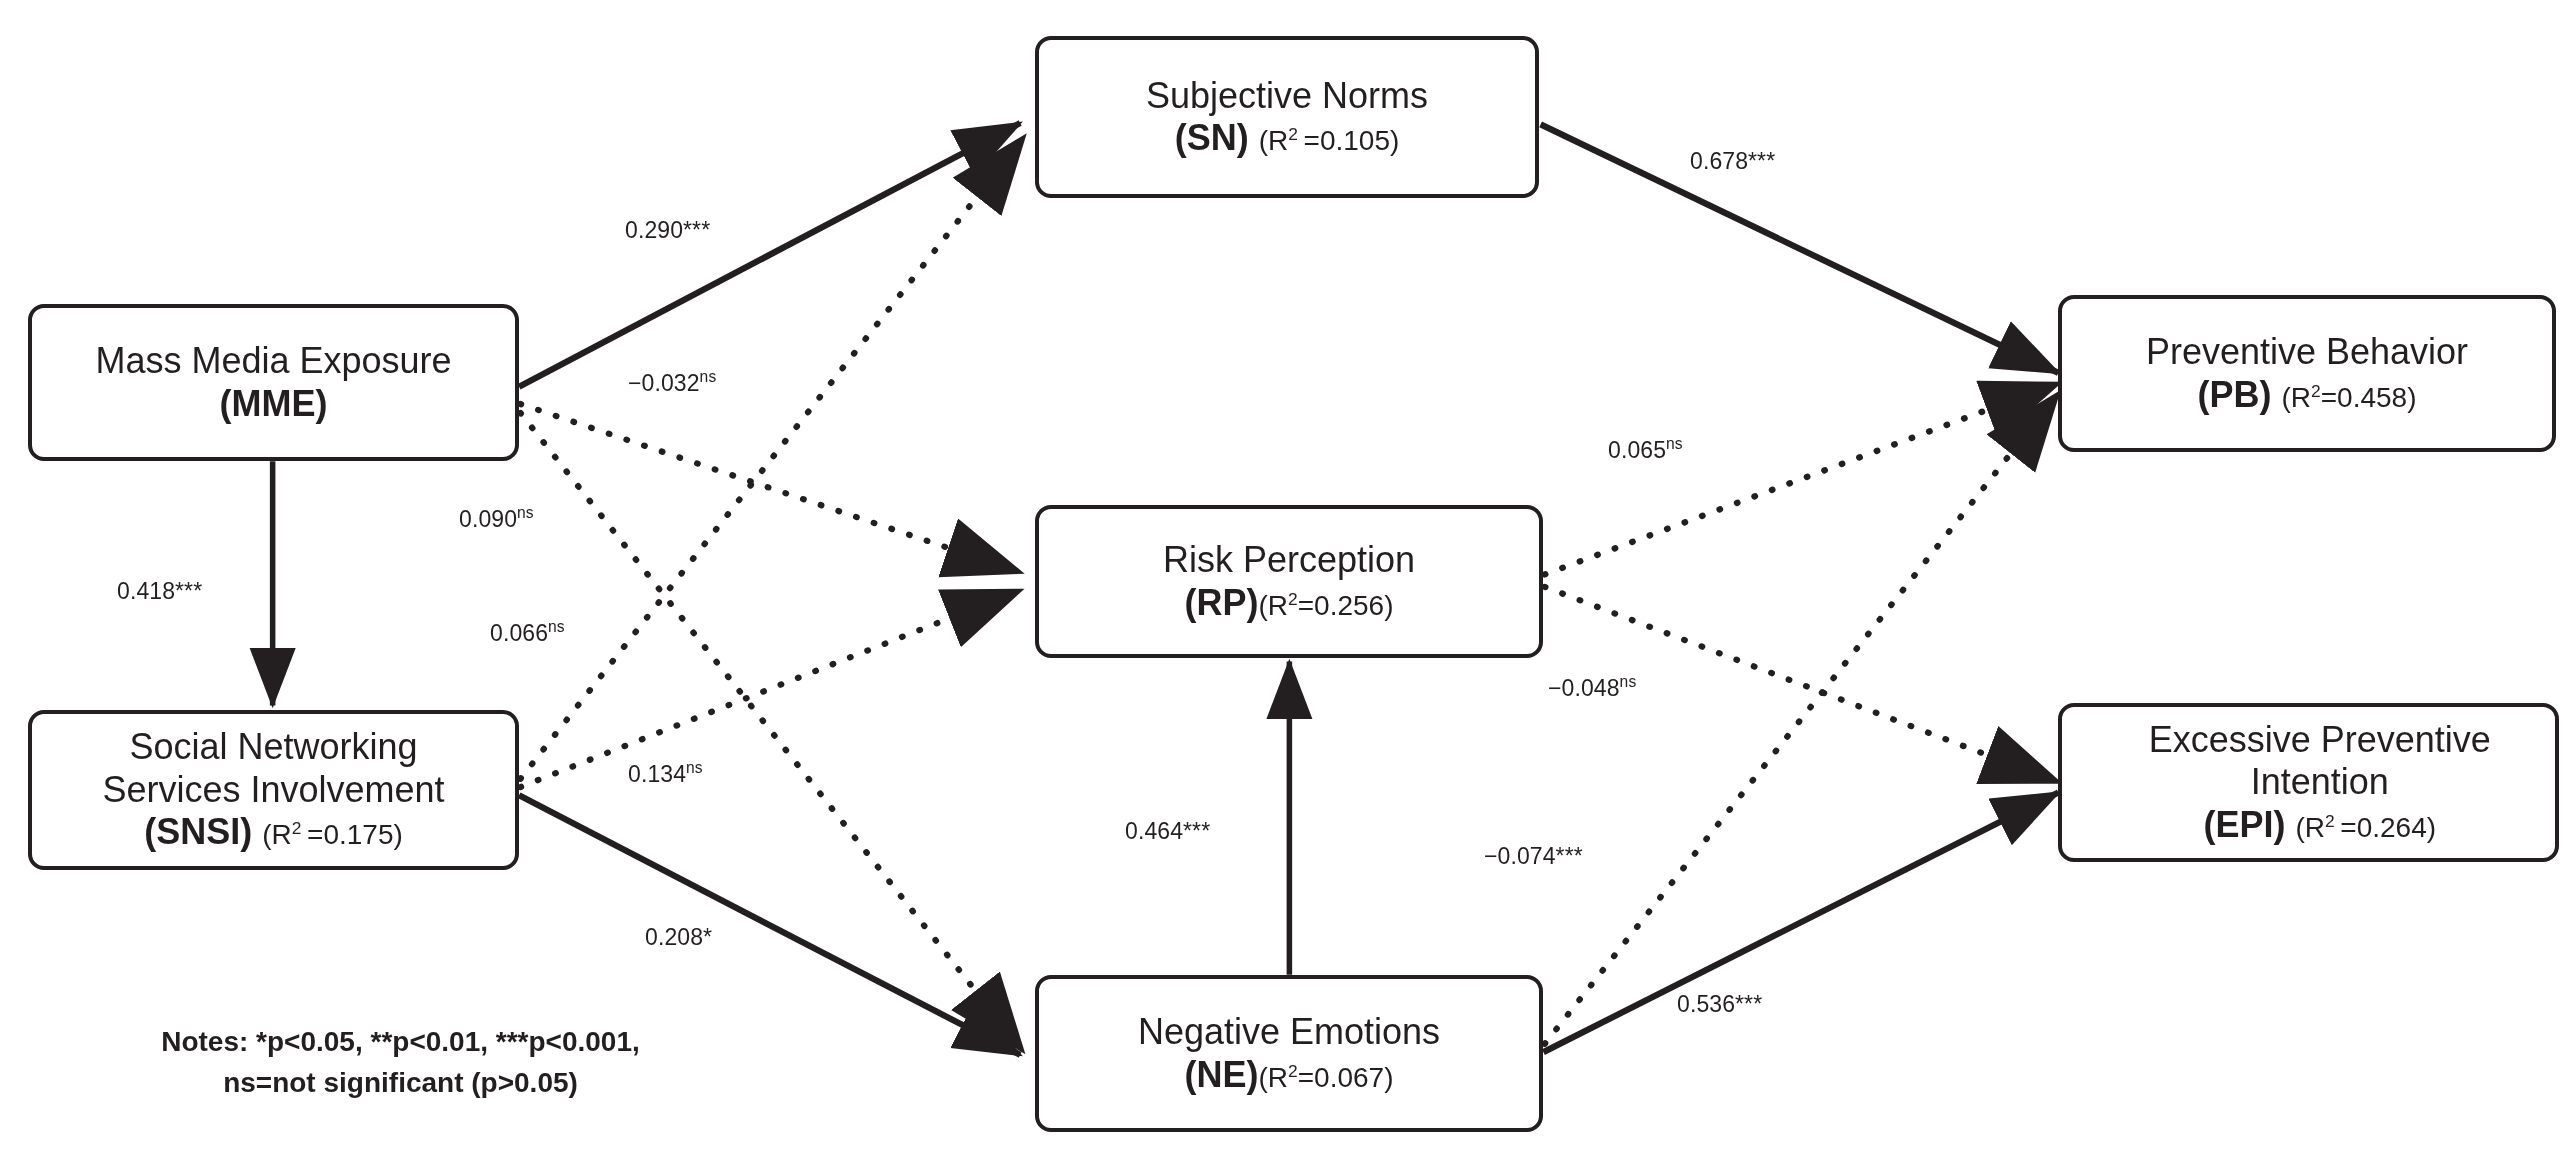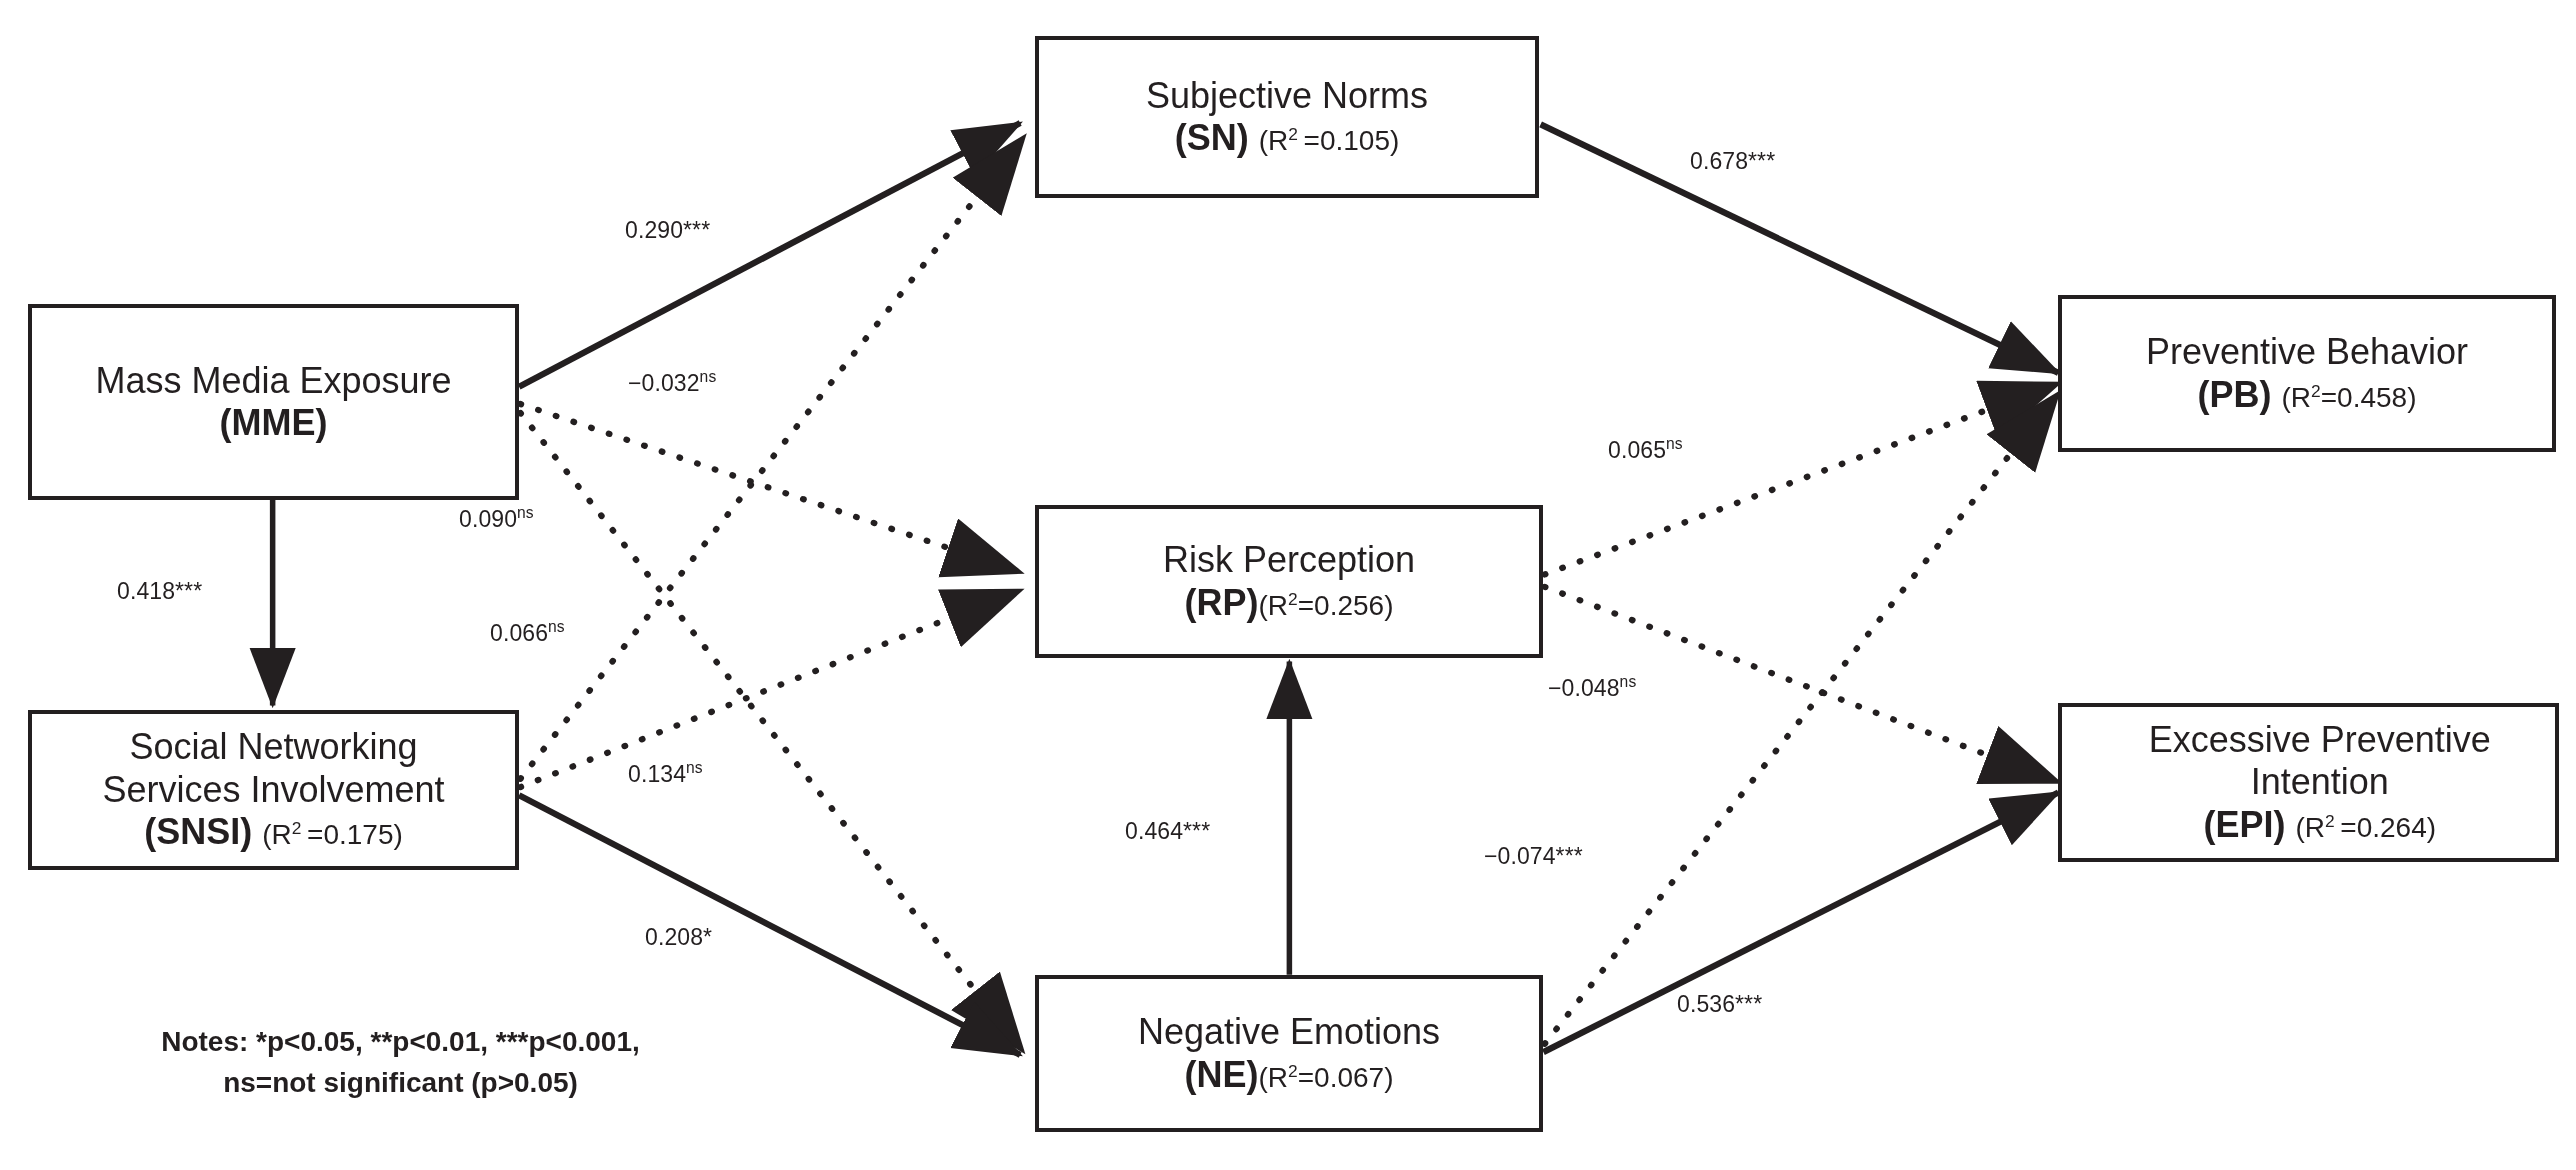--- a/index.html
+++ b/index.html
@@ -1,20 +1,20 @@
 <!DOCTYPE html>
 <html style="font-size:11px"><head>
 <meta charset="utf-8">
 <style>
   html,body{margin:0;padding:0;background:#ffffff;}
   body{width:2576px;height:1171px;font-family:"Liberation Sans",sans-serif;color:#231f20;}
   #stage{position:relative;width:2576px;height:1171px;overflow:hidden;background:#fff;}
   svg#edges{position:absolute;left:0;top:0;width:2576px;height:1171px;}
 
-  .node{position:absolute;box-sizing:border-box;border:4.8px solid #231f20;border-radius:0;
+  .node{position:absolute;box-sizing:border-box;border:4.8px solid #231f20;border-radius:16px;
         background:#fff;display:flex;flex-direction:column;justify-content:center;
         align-items:center;text-align:center;padding:4.1px 12.4px;}
   .node .ln{display:block;line-height:1.18;font-size:36px;font-weight:400;color:#231f20;
             white-space:nowrap;}
   .code{font-weight:700;font-size:36px;}
   .r2{font-size:28px;font-weight:400;}
   .r2 sup{font-size:0.62em;vertical-align:super;}
 
   .plabel{position:absolute;font-size:23px;color:#231f20;white-space:nowrap;letter-spacing:0.1px;}
   .plabel sup{font-size:0.68em;vertical-align:super;}
@@ -56,21 +56,21 @@
 
     <line x1="2238" y1="832" x2="2980" y2="556" stroke="#231f20" stroke-width="9" stroke-linecap="round" stroke-dasharray="1 26" marker-end="url(#ahd)"></line>
 
     <line x1="2238" y1="850" x2="2980" y2="1132" stroke="#231f20" stroke-width="9" stroke-linecap="round" stroke-dasharray="1 26" marker-end="url(#ahd)"></line>
 
     <line x1="2238" y1="1512" x2="2980" y2="572" stroke="#231f20" stroke-width="9" stroke-linecap="round" stroke-dasharray="1 26" marker-end="url(#ahd)"></line>
 
     <line x1="2236" y1="1524" x2="2982" y2="1148" stroke="#231f20" stroke-width="9" marker-end="url(#ah)"></line>
   </svg>
 
-  <div class="node" style="left:28px;top:304px;width:491px;height:196px;">
+  <div class="node" style="left:28px;top:304px;width:491px;height:157px;">
     <span class="ln">Mass Media Exposure</span>
     <span class="ln"><b class="code">(MME)</b></span>
   </div>
 
   <div class="node" style="left:28px;top:710px;width:491px;height:160px;">
     <span class="ln">Social Networking</span>
     <span class="ln">Services Involvement</span>
     <span class="ln"><b class="code">(SNSI)</b>&nbsp;<span class="r2">(R<sup>2</sup> =0.175)</span></span>
   </div>
 

